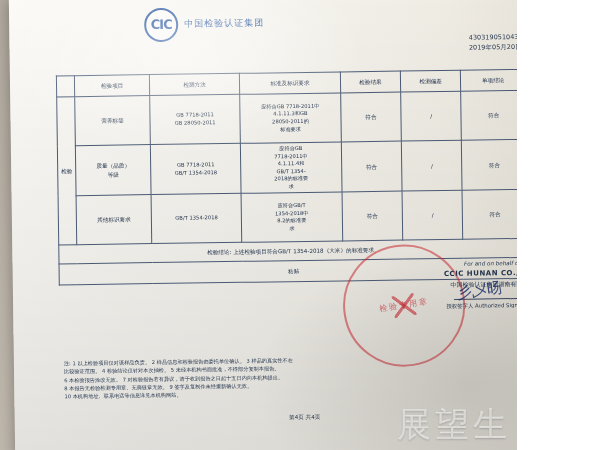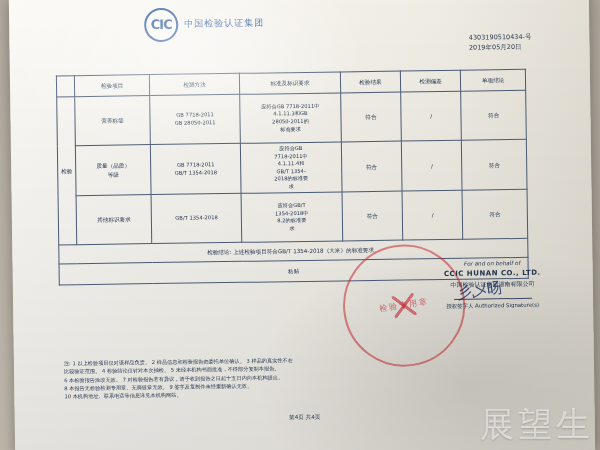--- a/index.html
+++ b/index.html
@@ -10,21 +10,21 @@
   body {
     width: 600px;
     height: 450px;
     overflow: hidden;
     font-family: "DejaVu Sans", sans-serif;
   }
 
   
   #photo {
     position: relative;
-    width: 600px;
+    width: 517px;
     height: 450px;
     background: #0c4a6e;
     overflow: hidden;
   }
   
   #desk {
     position: absolute;
     inset: 0;
     background: linear-gradient(100deg, #b5ada2 0%, #c8c1b6 25%, #bdb5a9 60%, #a9a096 100%);
   }

